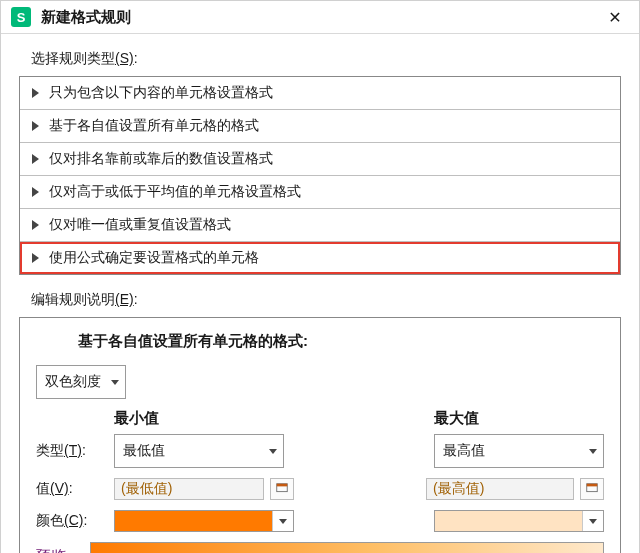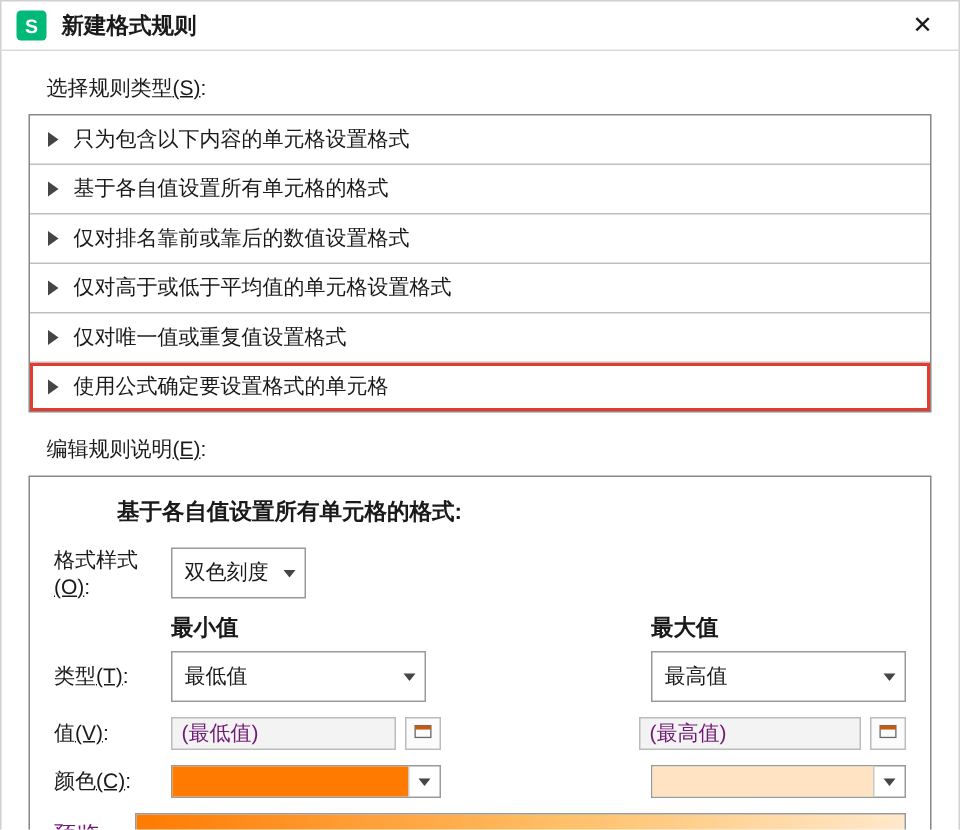--- a/index.html
+++ b/index.html
@@ -124,21 +124,21 @@
     font-weight: 700;
     font-size: 15px;
   }
   .col-min { width: 200px; }
   .col-gap { flex: 1; }
   .input-box {
     display: inline-flex;
     align-items: center;
     border: 1px solid #bcbcbc;
     background: #f3f3f3;
-    color: #701a75;
+    color: #a16207;
     padding: 3px 6px;
     height: 22px;
     width: 150px;
     box-sizing: border-box;
   }
   .picker-btn {
     display: inline-flex;
     align-items: center;
     justify-content: center;
     border: 1px solid #bcbcbc;
@@ -242,23 +242,20 @@
 
     <div class="section-label">
       <span>编辑规则说明</span><span class="u">(E)</span>:
     </div>
 
     <div class="rule-edit-box">
 
       <div class="rule-edit-title">基于各自值设置所有单元格的格式:</div>
 
       <div class="row">
-        <div class="row-label">
-          <span>格式样式</span><span class="u">(O)</span>:
-        </div>
         <div class="select">
           <span>双色刻度</span>
           <span class="chev"></span>
         </div>
       </div>
 
       <div class="minmax-headers">
         <div class="spacer"></div>
         <div class="h col-min">最小值</div>
         <div class="col-gap"></div>

